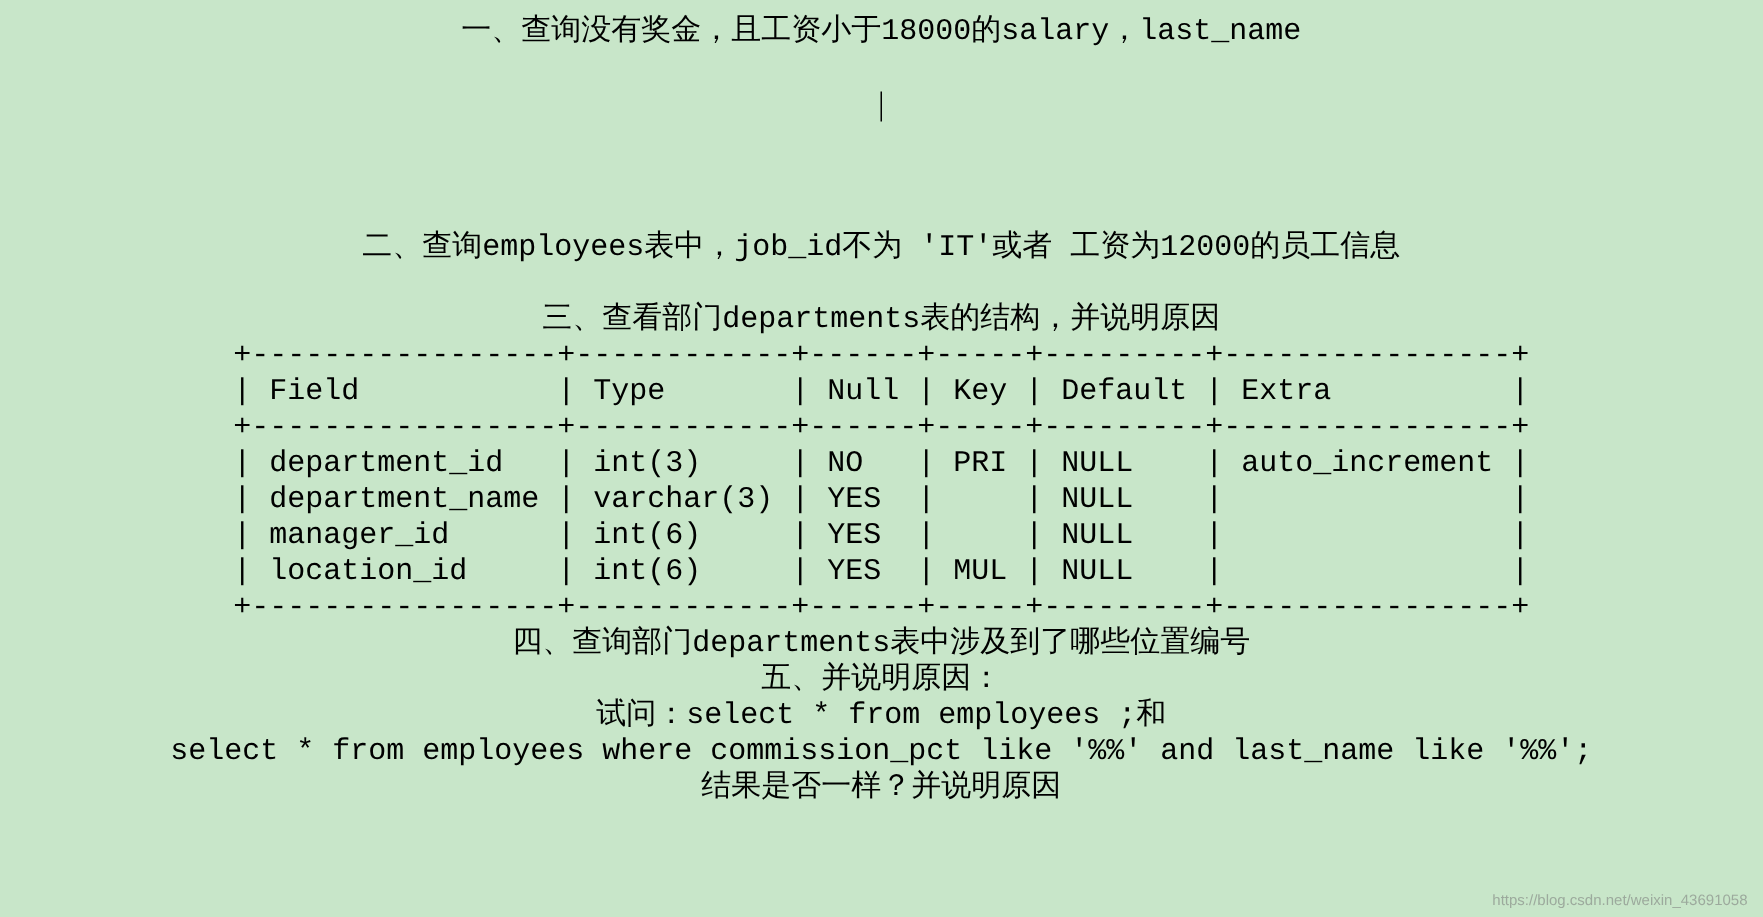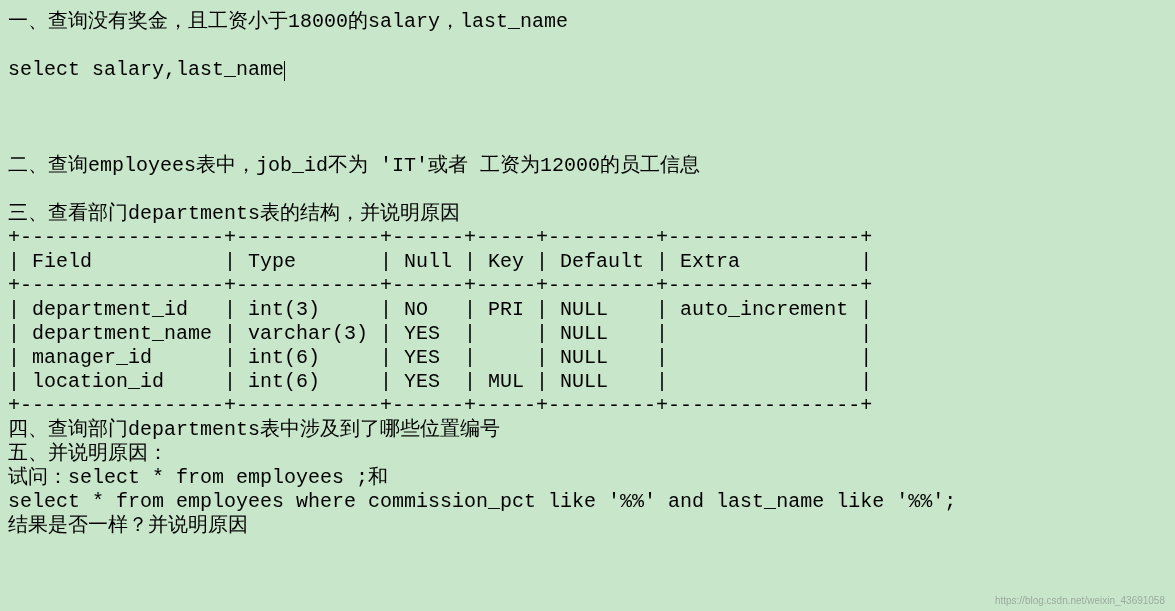--- a/index.html
+++ b/index.html
@@ -14,20 +14,21 @@
       font-family: "SimSun", "宋体", monospace;
       font-size: 20px;
       color: #000;
       padding: 10px 8px;
       position: relative;
       line-height: 1.2;
     }
     .line {
       white-space: pre;
       font-family: "SimSun", "宋体", "Courier New", monospace;
+      text-align: center;
     }
     .spacer {
       height: 24px;
     }
     .spacer-lg {
       height: 48px;
     }
     .watermark {
       position: absolute;
       bottom: 4px;
@@ -43,21 +44,21 @@
       background: #000;
       vertical-align: text-bottom;
       margin-left: 0px;
     }
   </style>
 </head>
 <body>
 
 <div class="line">一、查询没有奖金，且工资小于18000的salary，last_name</div>
 <div class="spacer"></div>
-<div class="line"><span>select salary,last_name</span><span class="cursor"></span></div>
+<div class="line"><span class="cursor"></span></div>
 <div class="spacer-lg"></div>
 <div class="spacer"></div>
 <div class="line">二、查询employees表中，job_id不为 'IT'或者 工资为12000的员工信息</div>
 <div class="spacer"></div>
 <div class="line">三、查看部门departments表的结构，并说明原因</div>
 
 <div class="line">+-----------------+------------+------+-----+---------+----------------+</div>
 <div class="line">| Field           | Type       | Null | Key | Default | Extra          |</div>
 <div class="line">+-----------------+------------+------+-----+---------+----------------+</div>
 <div class="line">| department_id   | int(3)     | NO   | PRI | NULL    | auto_increment |</div>

